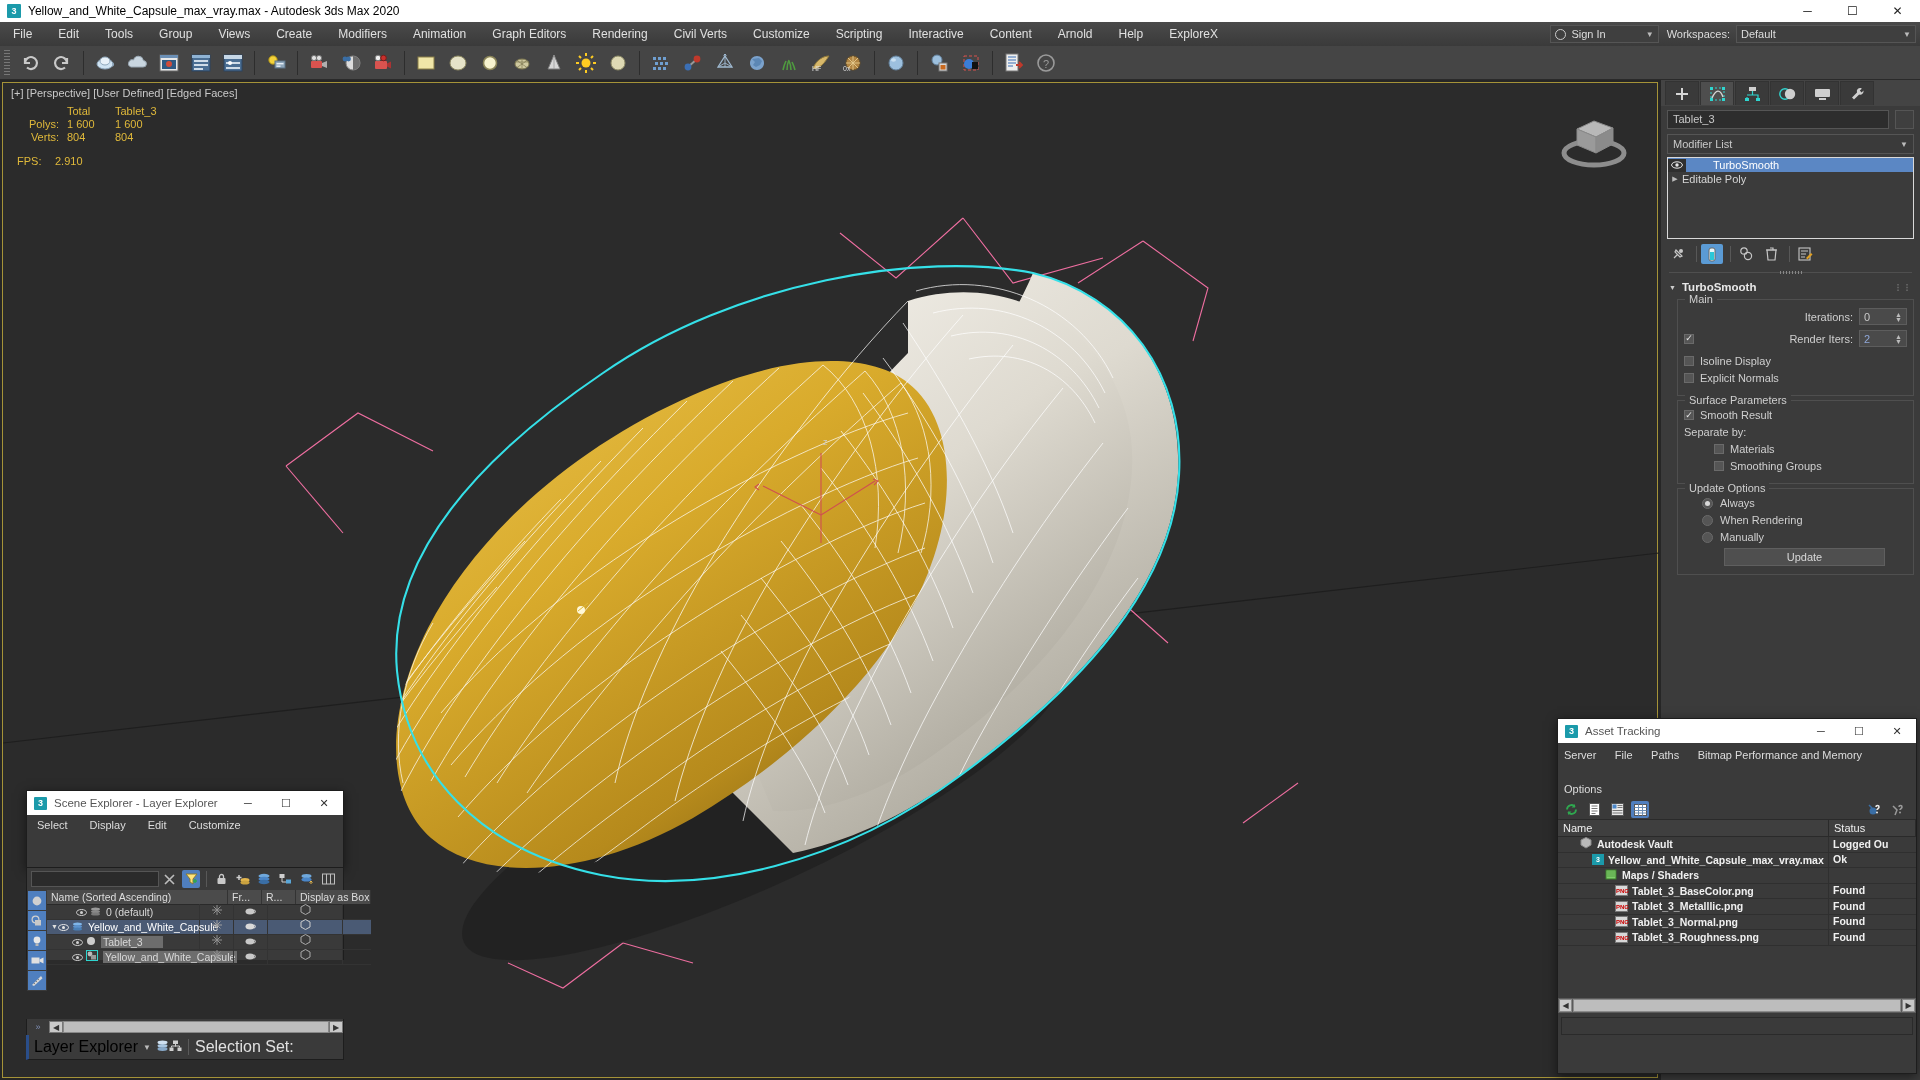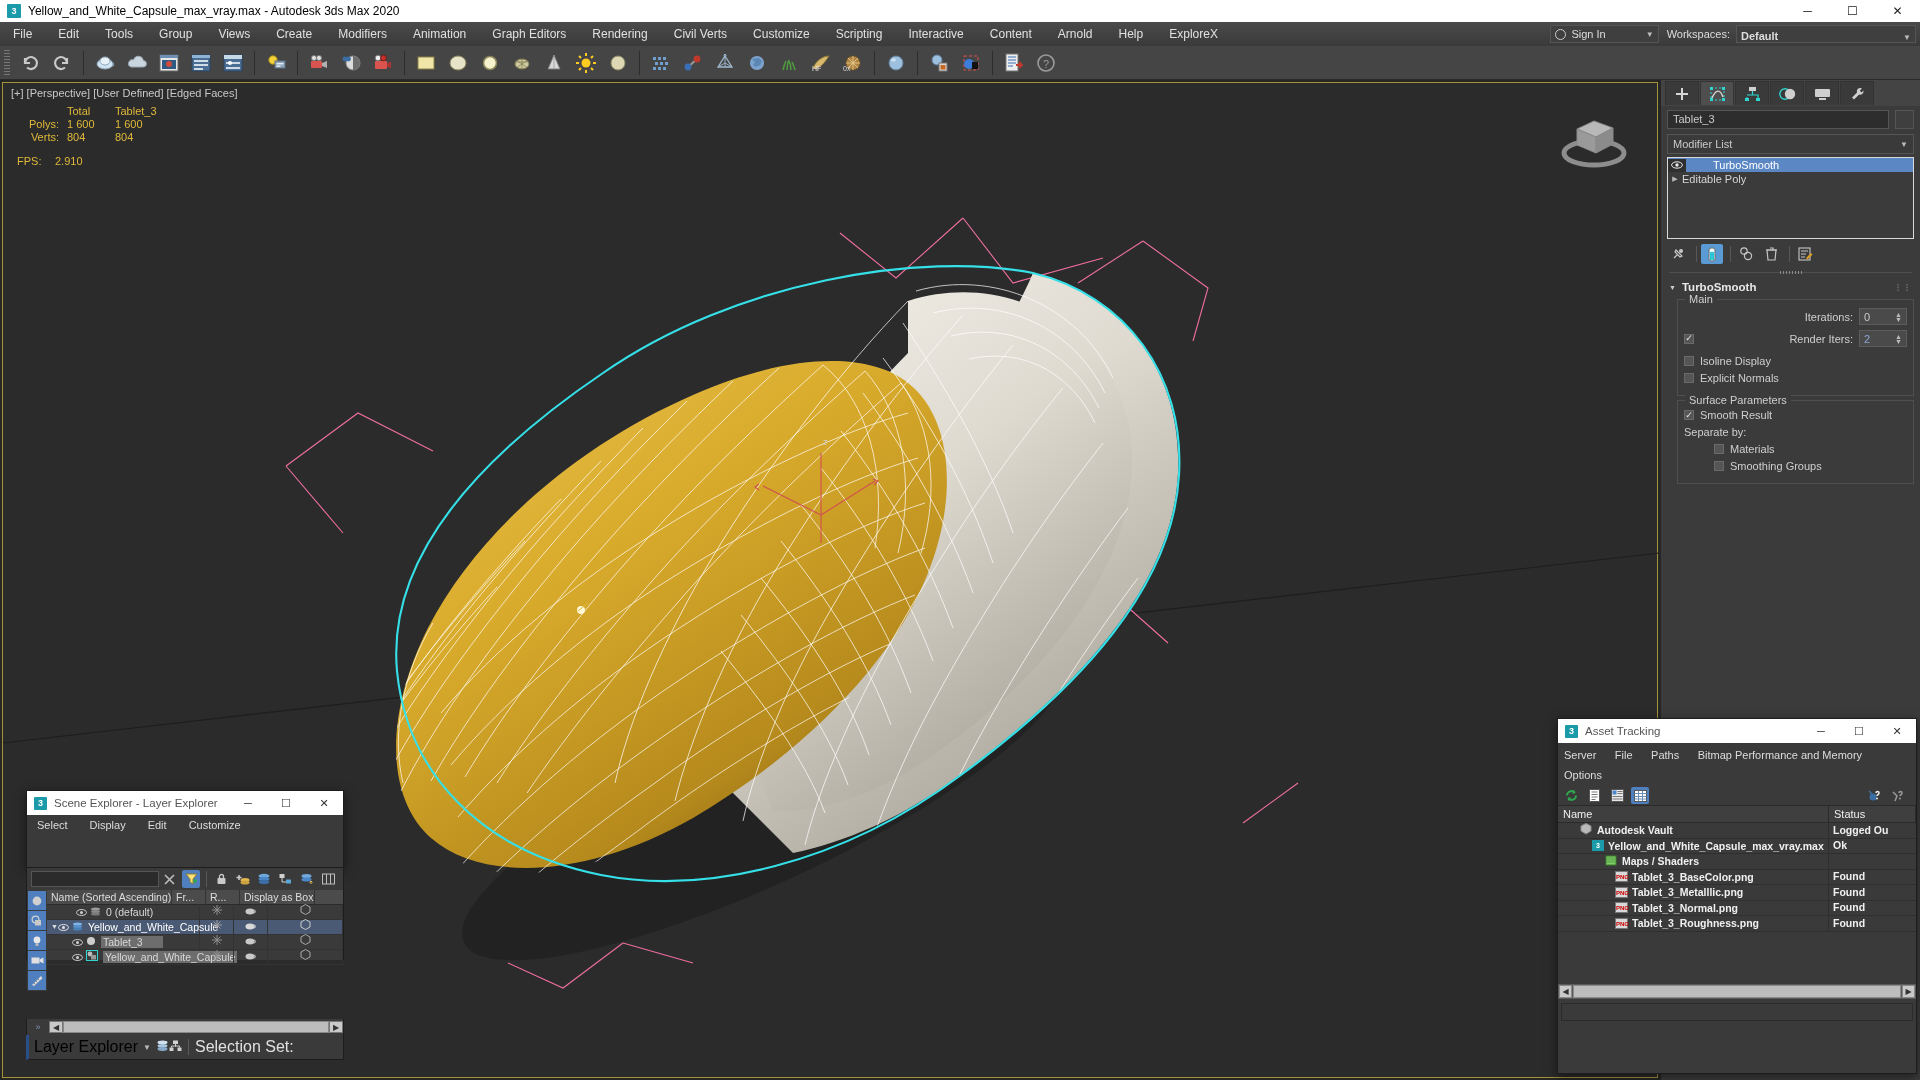--- a/index.html
+++ b/index.html
@@ -23,21 +23,21 @@
     background:linear-gradient(#4a4a4a,#3a3a3a); display:flex; align-items:center; }
   .menubar .mi{ font-size:12px; color:#e0e0e0; padding:0 13px; height:24px;
     line-height:24px; white-space:nowrap; }
   .signin{ margin-left:auto; display:flex; align-items:center; }
   .signin-box{ display:flex;align-items:center; background:#3f3f3f; border:1px solid #555;
     height:18px; padding:0 4px; margin-right:8px; font-size:11px; color:#ddd; }
   .signin-box .usr{ width:11px;height:11px;border:1px solid #ccc;border-radius:50%;
     margin-right:5px; position:relative; }
   .ws-label{ font-size:11px;color:#ddd;margin-right:6px; }
   .ws-sel{ width:180px;height:18px;background:#3f3f3f;border:1px solid #555;
-    font-size:11px;color:#ddd; display:flex; align-items:flex-end; padding:0 4px; margin-right:4px;font-weight:bold;}
+    font-size:11px;color:#ddd; display:flex; align-items:center; padding:0 4px; margin-right:4px;}
   .caret{ margin-left:auto; font-size:8px; color:#bbb; }
 
   
   .toolbar{ position:absolute; left:0; top:46px; width:1920px; height:34px;
     background:#454545; border-bottom:1px solid #2a2a2a; display:flex; align-items:center; }
   .grip{ width:6px;height:26px;margin:0 4px;
     background-image:repeating-linear-gradient(#777 0 1px, transparent 1px 3px);}
   .tb-item{ width:30px;height:30px; display:flex;align-items:center;justify-content:center;
     margin:0 1px; border-radius:2px; }
   .tb-sep{ width:1px;height:24px;background:#2d2d2d;margin:0 5px; }
@@ -759,20 +759,36 @@
     <div class="row" style="padding-left:30px">
       <span class="chk"></span>
       <span>Materials</span>
     </div>
     <div class="row" style="padding-left:30px">
       <span class="chk"></span>
       <span>Smoothing Groups</span>
     </div>
   </div>
 
+  <div class="group">
+    <span class="gl">Update Options</span>
+    <div class="row" style="padding-left:18px">
+      <span class="rad on"></span>
+      <span>Always</span>
+    </div>
+    <div class="row" style="padding-left:18px">
+      <span class="rad"></span>
+      <span>When Rendering</span>
+    </div>
+    <div class="row" style="padding-left:18px">
+      <span class="rad"></span>
+      <span>Manually</span>
+    </div>
+    <div class="btn" style="margin:2px 22px 2px 40px">Update</div>
+  </div>
 </div>
 
 <div class="win" id="scene-explorer" style="left:26px; top:790px; width:318px; height:78px;">
   <div class="win-title">
     <div class="wi">3</div>
     <div class="wt">Scene Explorer - Layer Explorer</div>
     <div class="wbtns">
       <div>─</div>
       <div>☐</div>
       <div>✕</div>
@@ -874,21 +890,21 @@
       <div class="se-lbtn on">
         <svg width="12" height="12" viewBox="0 0 12 12">
             <path d="M1 10L10 1l1.5 2.2L3 11z" fill="#d8d8d8"></path>
             <path d="M3 8.2l1 1M5 6.2l1 1M7 4.2l1 1" stroke="#555"></path>
           </svg>
       </div>
     </div>
 
     <div class="se-grid">
       <div class="se-hdr">
-        <div style="width:125px">
+        <div style="width:181px">
           <span>Name (Sorted Ascending)</span>
         </div>
         <div style="width:34px">Fr...</div>
         <div style="width:34px">R...</div>
         <div style="width:75px">Display as Box</div>
       </div>
 
       <div class="se-row">
         <div class="nm" style="width:153px; padding-left:17px;">
           <span style="width:12px;"></span>
@@ -1075,21 +1091,21 @@
       <div>☐</div>
       <div>✕</div>
     </div>
   </div>
 
   <div class="at-menu">
     <span>Server</span>
     <span>File</span>
     <span>Paths</span>
     <span>Bitmap Performance and Memory</span>
-    <div style="margin-top:2px"><span>Options</span></div>
+    <div style="margin-top:16px"><span>Options</span></div>
   </div>
 
   <div class="at-tools">
     <div class="at-ti">
       <svg width="13" height="13" viewBox="0 0 13 13">
           <path d="M2 6.5a4.5 4.5 0 0 1 8-2.8" stroke="#2fa84f" stroke-width="1.8" fill="none"></path>
           <path d="M11 6.5a4.5 4.5 0 0 1-8 2.8" stroke="#2fa84f" stroke-width="1.8" fill="none"></path>
           <path d="M10 1v3.5H6.5M3 12V8.5h3.5" fill="#2fa84f"></path>
         </svg>
     </div>

